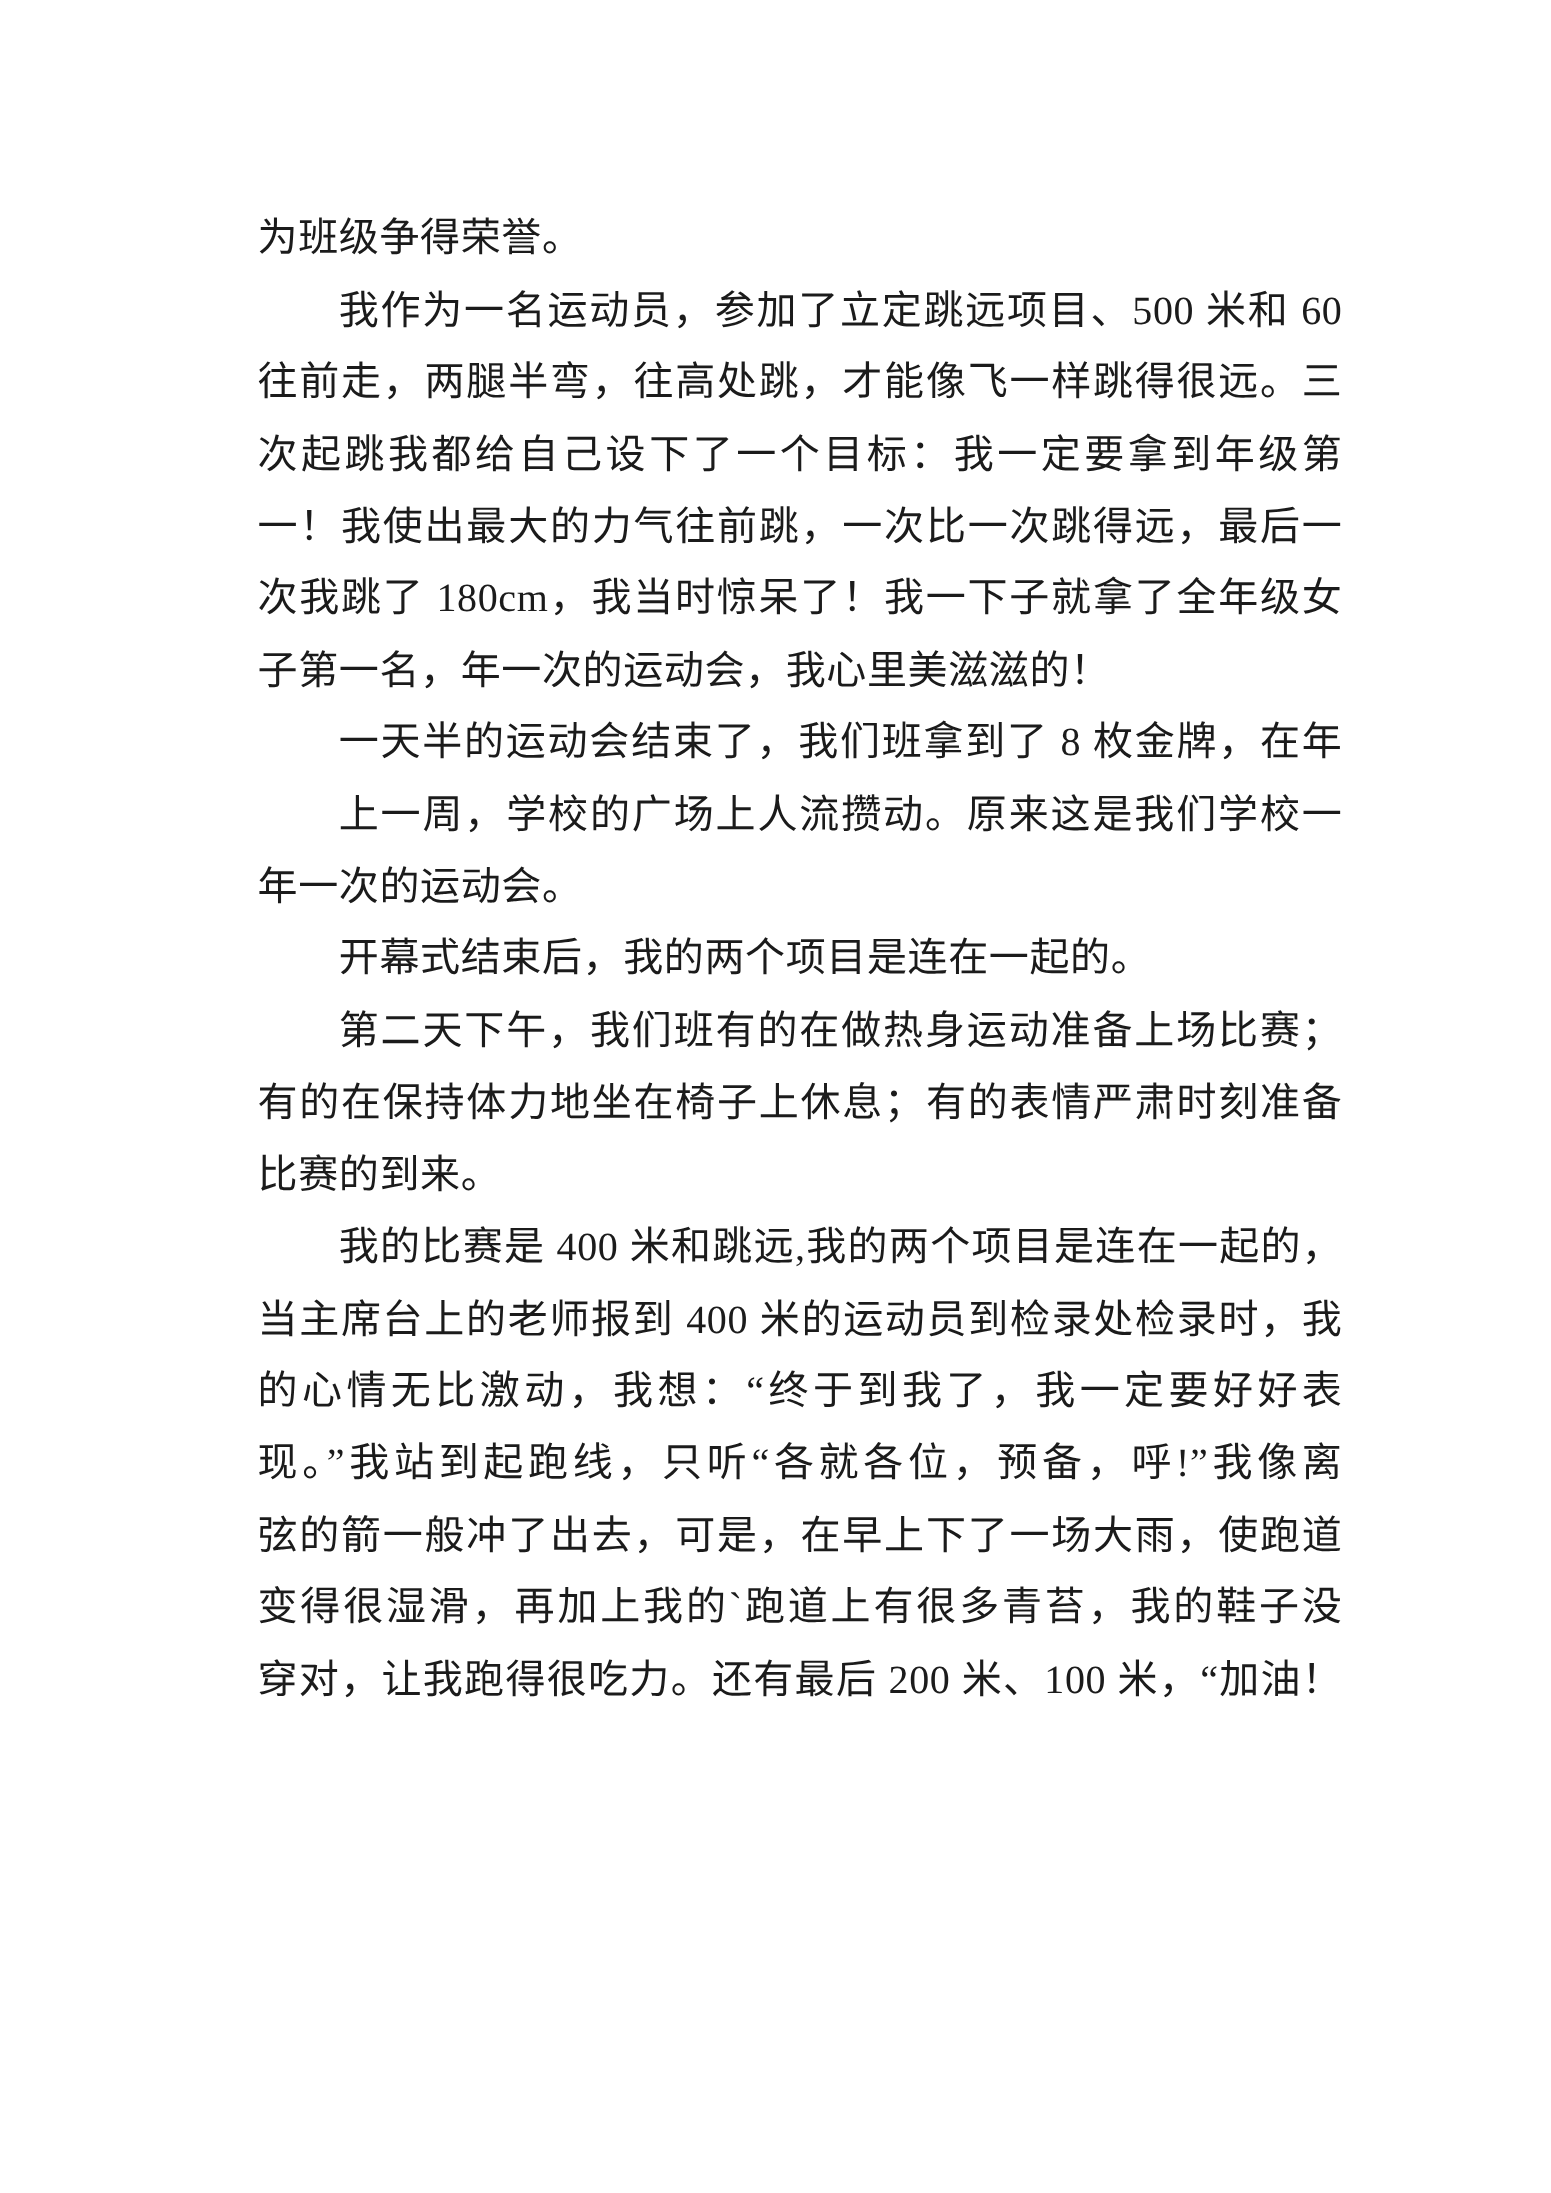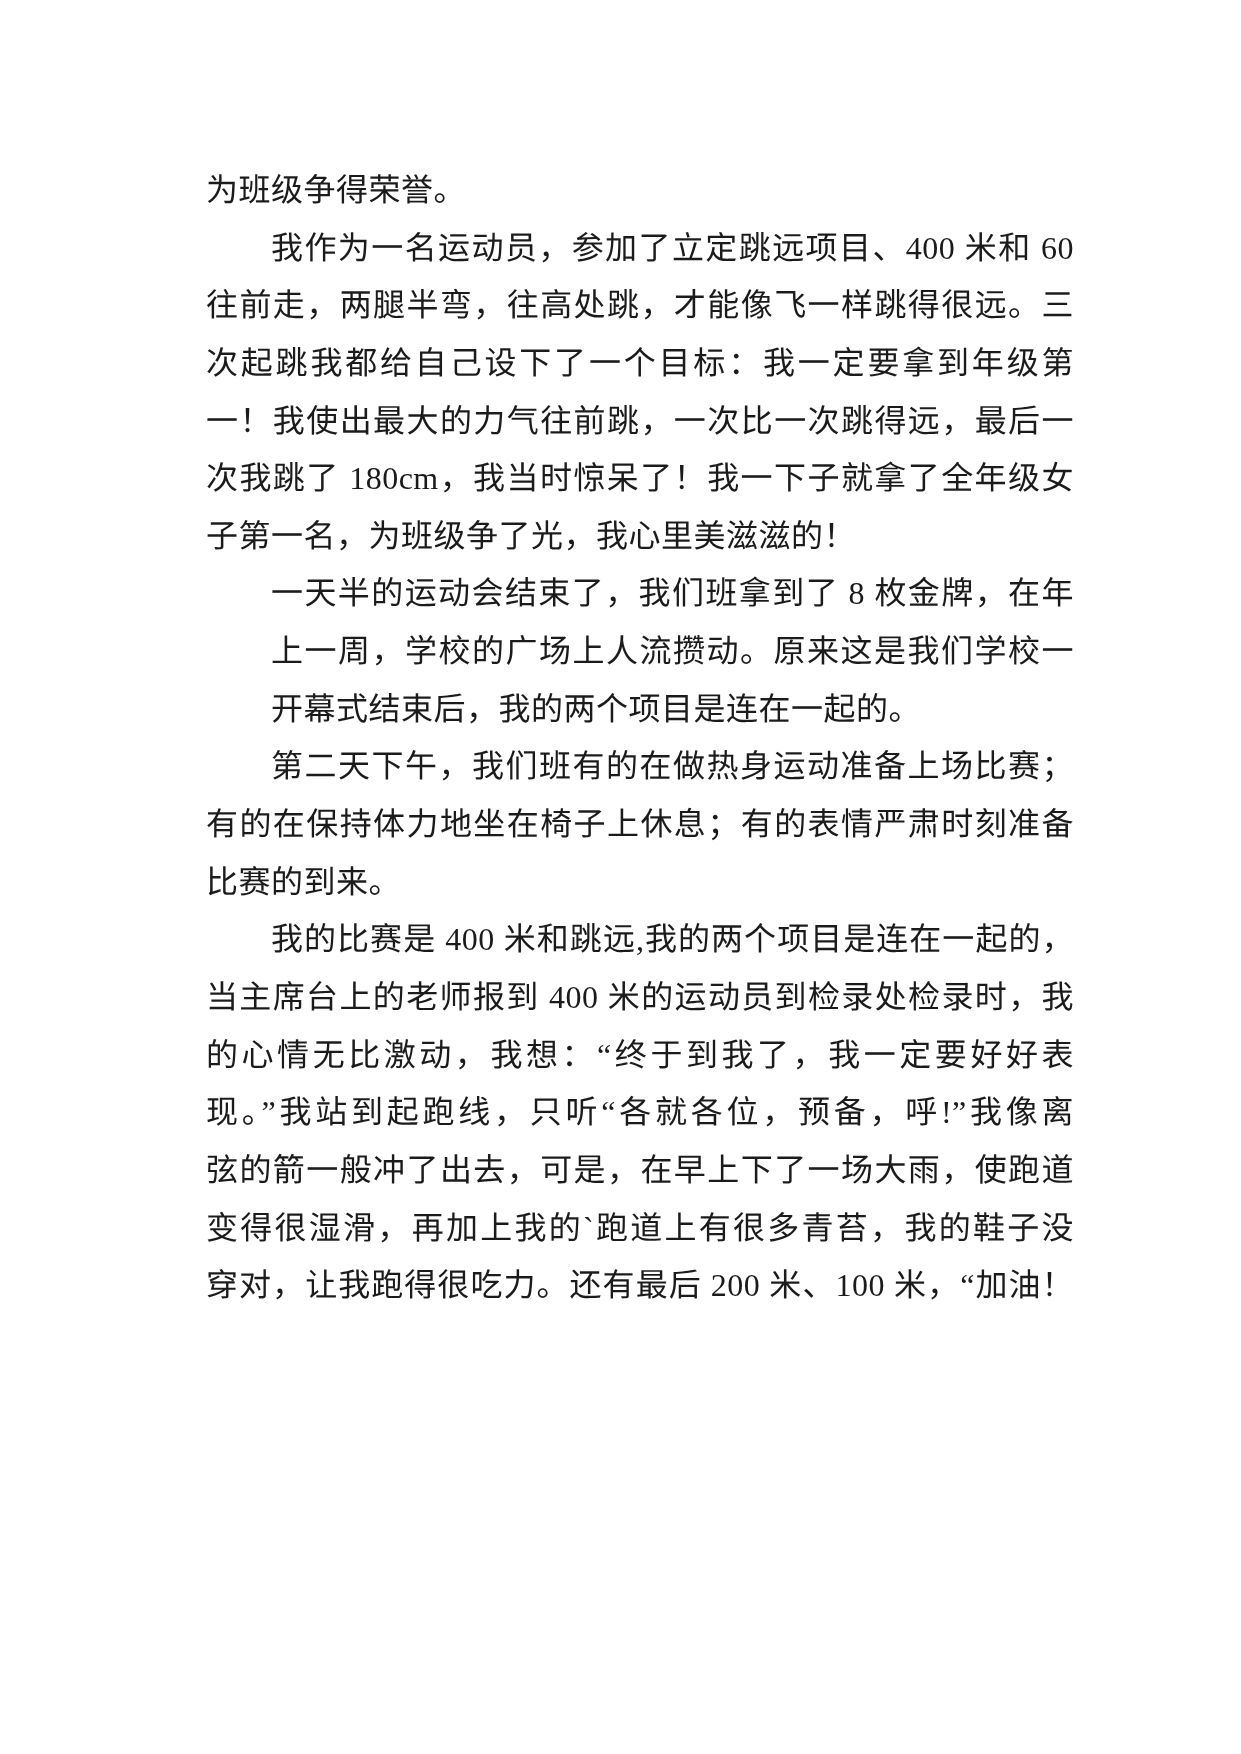--- a/index.html
+++ b/index.html
@@ -46,28 +46,29 @@
   .line.indent {
     text-indent: 65px;
   }
 </style>
 </head>
 <body>
 
 <div class="page">
   <div class="content">
     <div class="line natural">为班级争得荣誉。</div>
-    <div class="line indent">我作为一名运动员，参加了立定跳远项目、400 米和 60</div>
+    <div class="line indent">我作为一名运动员，参加了立定跳远项目、500 米和 60</div>
     <div class="line">往前走，两腿半弯，往高处跳，才能像飞一样跳得很远。三</div>
     <div class="line">次起跳我都给自己设下了一个目标：我一定要拿到年级第</div>
     <div class="line">一！我使出最大的力气往前跳，一次比一次跳得远，最后一</div>
     <div class="line">次我跳了 180cm，我当时惊呆了！我一下子就拿了全年级女</div>
-    <div class="line natural">子第一名，为班级争了光，我心里美滋滋的！</div>
+    <div class="line natural">子第一名，年一次的运动会，我心里美滋滋的！</div>
     <div class="line indent">一天半的运动会结束了，我们班拿到了 8 枚金牌，在年</div>
     <div class="line indent">上一周，学校的广场上人流攒动。原来这是我们学校一</div>
+    <div class="line natural">年一次的运动会。</div>
     <div class="line natural indent">开幕式结束后，我的两个项目是连在一起的。</div>
     <div class="line indent">第二天下午，我们班有的在做热身运动准备上场比赛；</div>
     <div class="line">有的在保持体力地坐在椅子上休息；有的表情严肃时刻准备</div>
     <div class="line natural">比赛的到来。</div>
     <div class="line indent">我的比赛是 400 米和跳远,我的两个项目是连在一起的，</div>
     <div class="line">当主席台上的老师报到 400 米的运动员到检录处检录时，我</div>
     <div class="line">的心情无比激动，我想：“终于到我了，我一定要好好表</div>
     <div class="line">现。”我站到起跑线，只听“各就各位，预备，呼!”我像离</div>
     <div class="line">弦的箭一般冲了出去，可是，在早上下了一场大雨，使跑道</div>
     <div class="line">变得很湿滑，再加上我的`跑道上有很多青苔，我的鞋子没</div>

